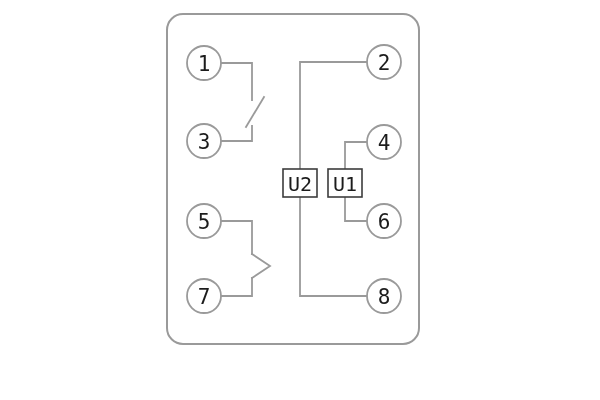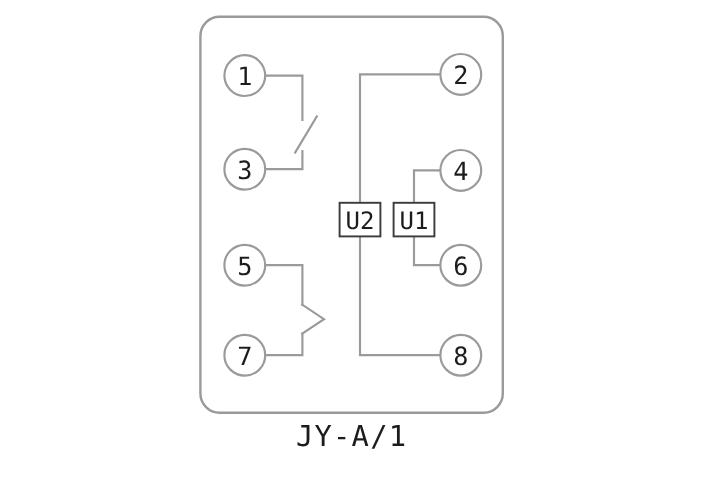--- a/index.html
+++ b/index.html
@@ -89,14 +89,13 @@
     <g>
       <circle class="node" cx="384" cy="221" r="17"></circle>
       <text class="terminal-label" x="384" y="222" text-anchor="middle" dominant-baseline="central">6</text>
     </g>
     <g>
       <circle class="node" cx="384" cy="296" r="17"></circle>
       <text class="terminal-label" x="384" y="297" text-anchor="middle" dominant-baseline="central">8</text>
     </g>
   </svg>
 
-  <div class="title">JY-A/1</div>
 </div>
 
 </body></html>

